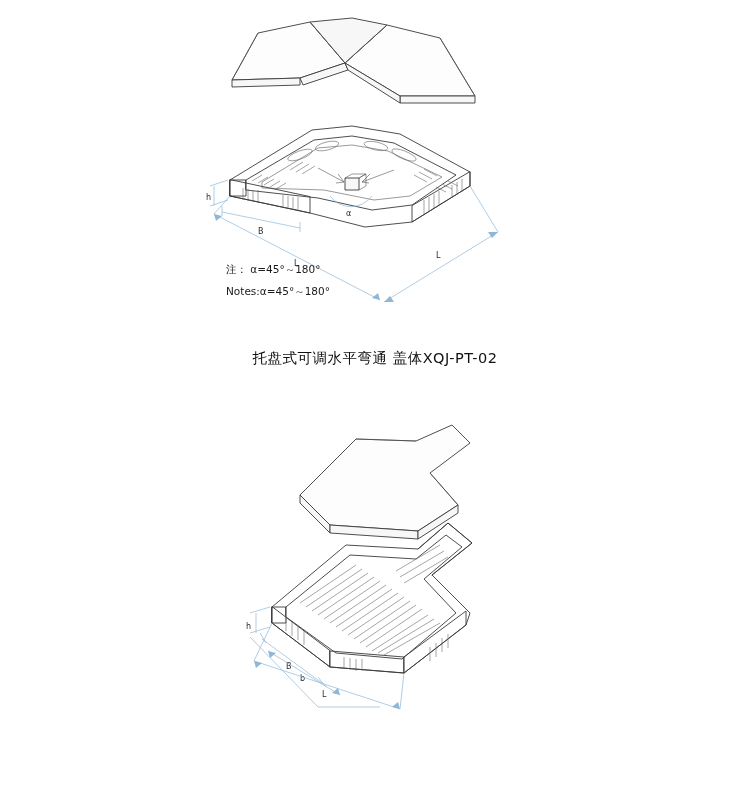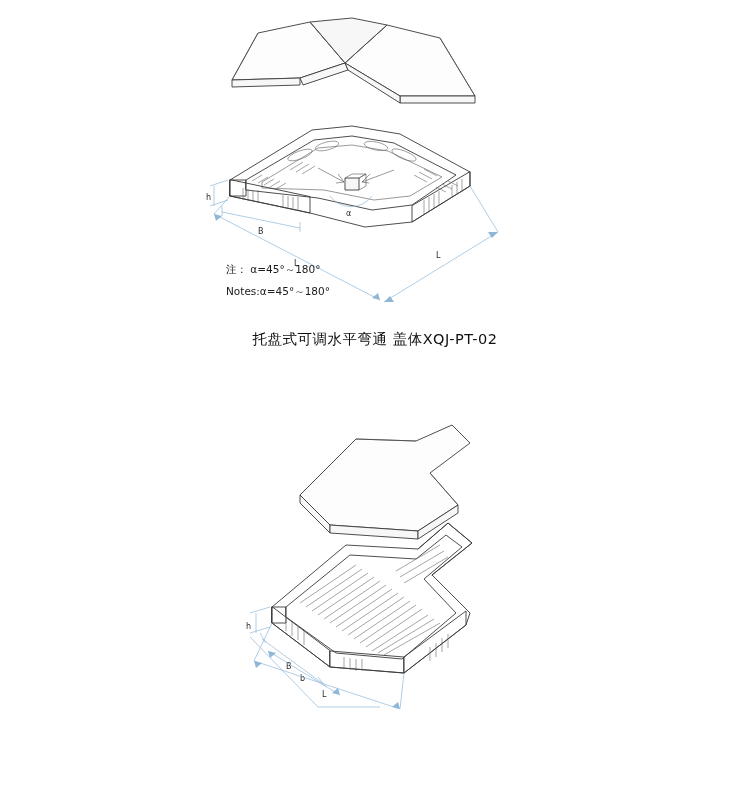--- a/index.html
+++ b/index.html
@@ -35,21 +35,21 @@
   .drawing svg {
     display: block;
   }
   .caption {
     text-align: center;
     font-size: 14.5px;
     letter-spacing: 0.5px;
     color: #111111;
     font-family: "DejaVu Sans", sans-serif;
   }
-  #caption-1 { position: absolute; top: 330px; left: 0; width: 750px; }
+  #caption-1 { position: absolute; top: 349px; left: 0; width: 750px; }
 
   .note-line {
     font-family: "DejaVu Sans", sans-serif;
     font-size: 10.5px;
     fill: #1a1a1a;
   }
   .dim-label {
     font-family: "DejaVu Sans", sans-serif;
     font-size: 8px;
     fill: #2b2b2b;

